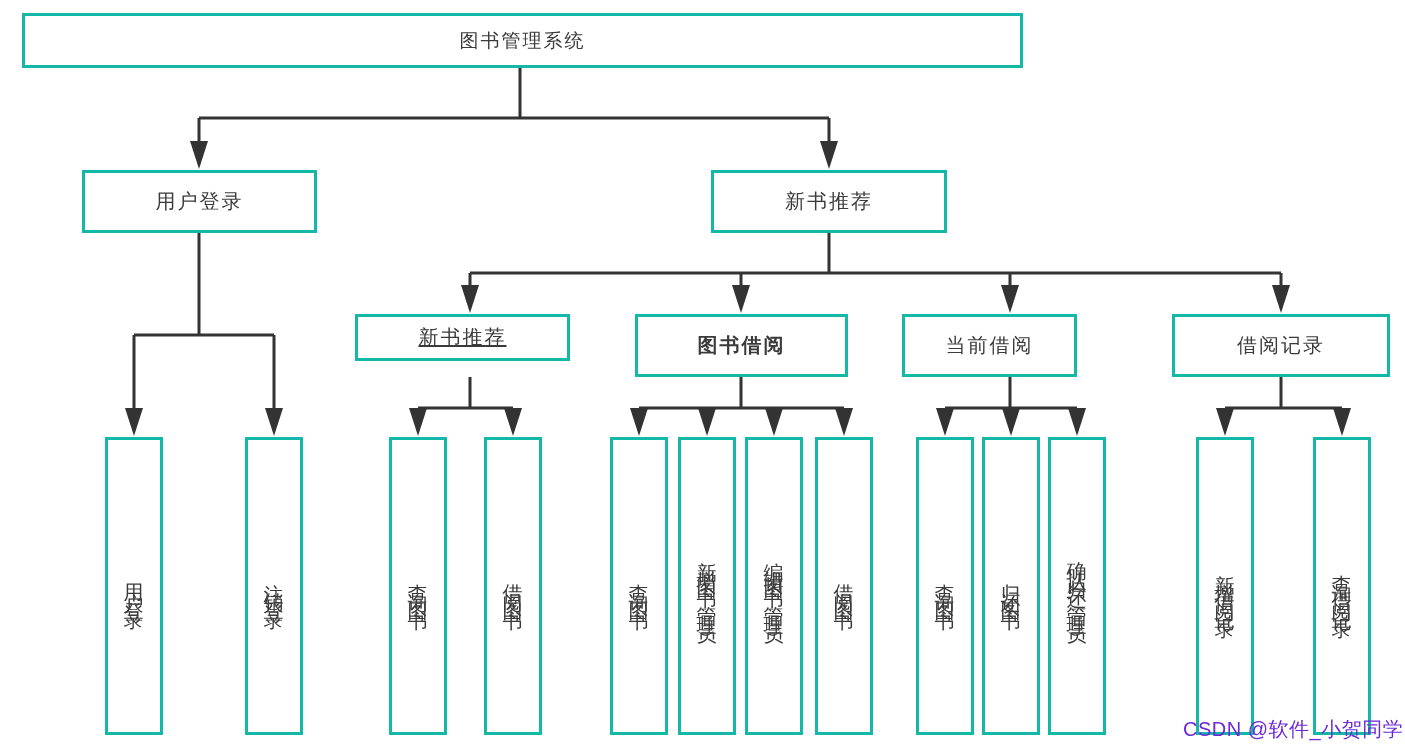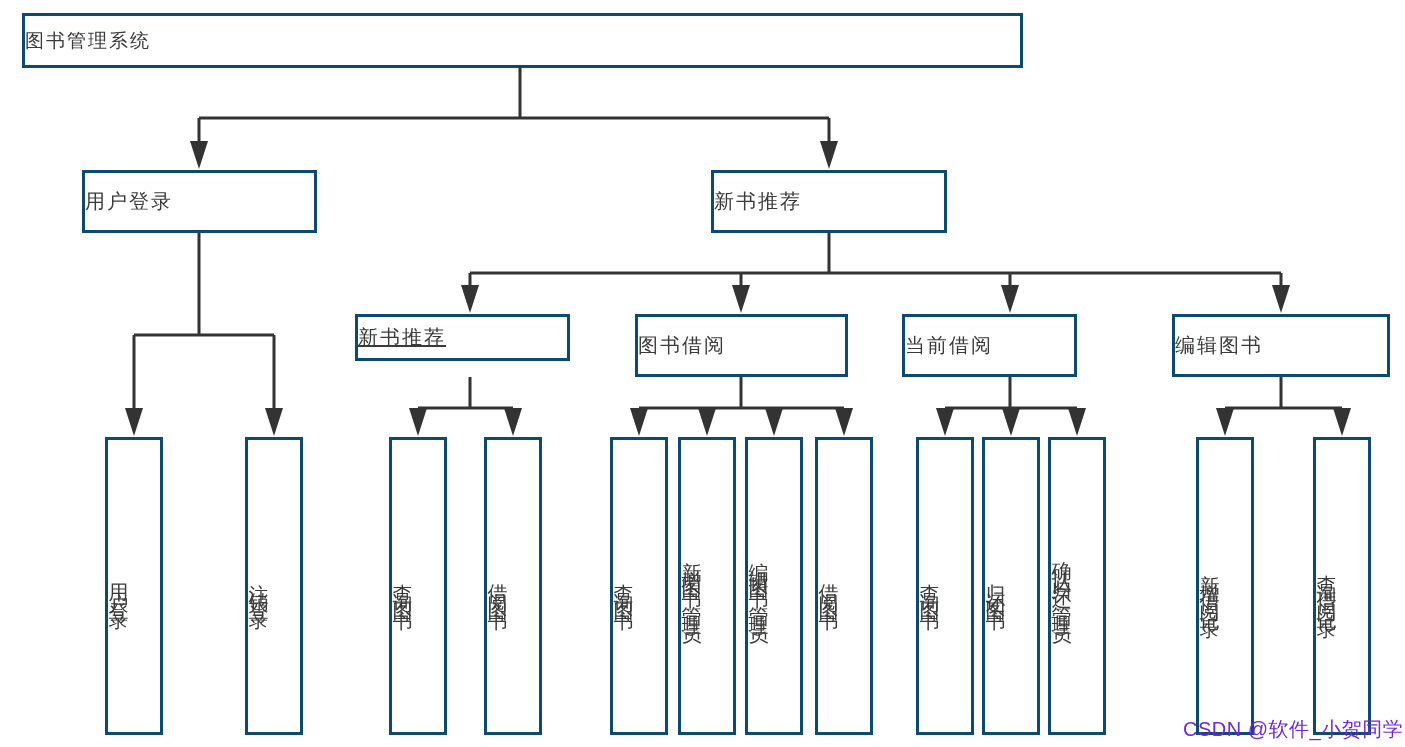--- a/index.html
+++ b/index.html
@@ -16,24 +16,24 @@
     left: 0; top: 0;
     width: 1405px; height: 747px;
     z-index: 1;
   }
   .connectors path { stroke: #333333; stroke-width: 3; fill: none; }
   .connectors polygon { fill: #333333; stroke: none; }
   .node {
     position: absolute;
     box-sizing: border-box;
     background: #ffffff;
-    border: 3px solid #0c4a6e;
+    border: 3px solid #14b8a6;
     display: flex;
     align-items: center;
-    justify-content: flex-start;
+    justify-content: center;
     color: #3a3a3a;
     z-index: 2;
   }
   .hbox span {
     font-size: 20px;
     letter-spacing: 2px;
     white-space: nowrap;
   }
   .root-box span { font-size: 19px; }
   .vbox span {
@@ -116,28 +116,28 @@
   <div class="node hbox" style="left:82px; top:170px; width:235px; height:63px;">
     <span>用户登录</span>
   </div>
   <div class="node hbox" style="left:711px; top:170px; width:236px; height:63px;">
     <span>新书推荐</span>
   </div>
 
   <div class="node hbox" style="left:355px; top:314px; width:215px; height:47px;text-decoration:underline;">
     <span>新书推荐</span>
   </div>
-  <div class="node hbox" style="left:635px; top:314px; width:213px; height:63px;">
+  <div class="node hbox" style="left:635px; top:314px; width:213px; height:63px;font-weight:bold;">
     <span>图书借阅</span>
   </div>
   <div class="node hbox" style="left:902px; top:314px; width:175px; height:63px;">
     <span>当前借阅</span>
   </div>
   <div class="node hbox" style="left:1172px; top:314px; width:218px; height:63px;">
-    <span>编辑图书</span>
+    <span>借阅记录</span>
   </div>
 
   <div class="node vbox" style="left:105px; top:437px; width:58px; height:298px;">
     <span>用户登录</span>
   </div>
   <div class="node vbox" style="left:245px; top:437px; width:58px; height:298px;">
     <span>注销登录</span>
   </div>
 
   <div class="node vbox" style="left:389px; top:437px; width:58px; height:298px;">

